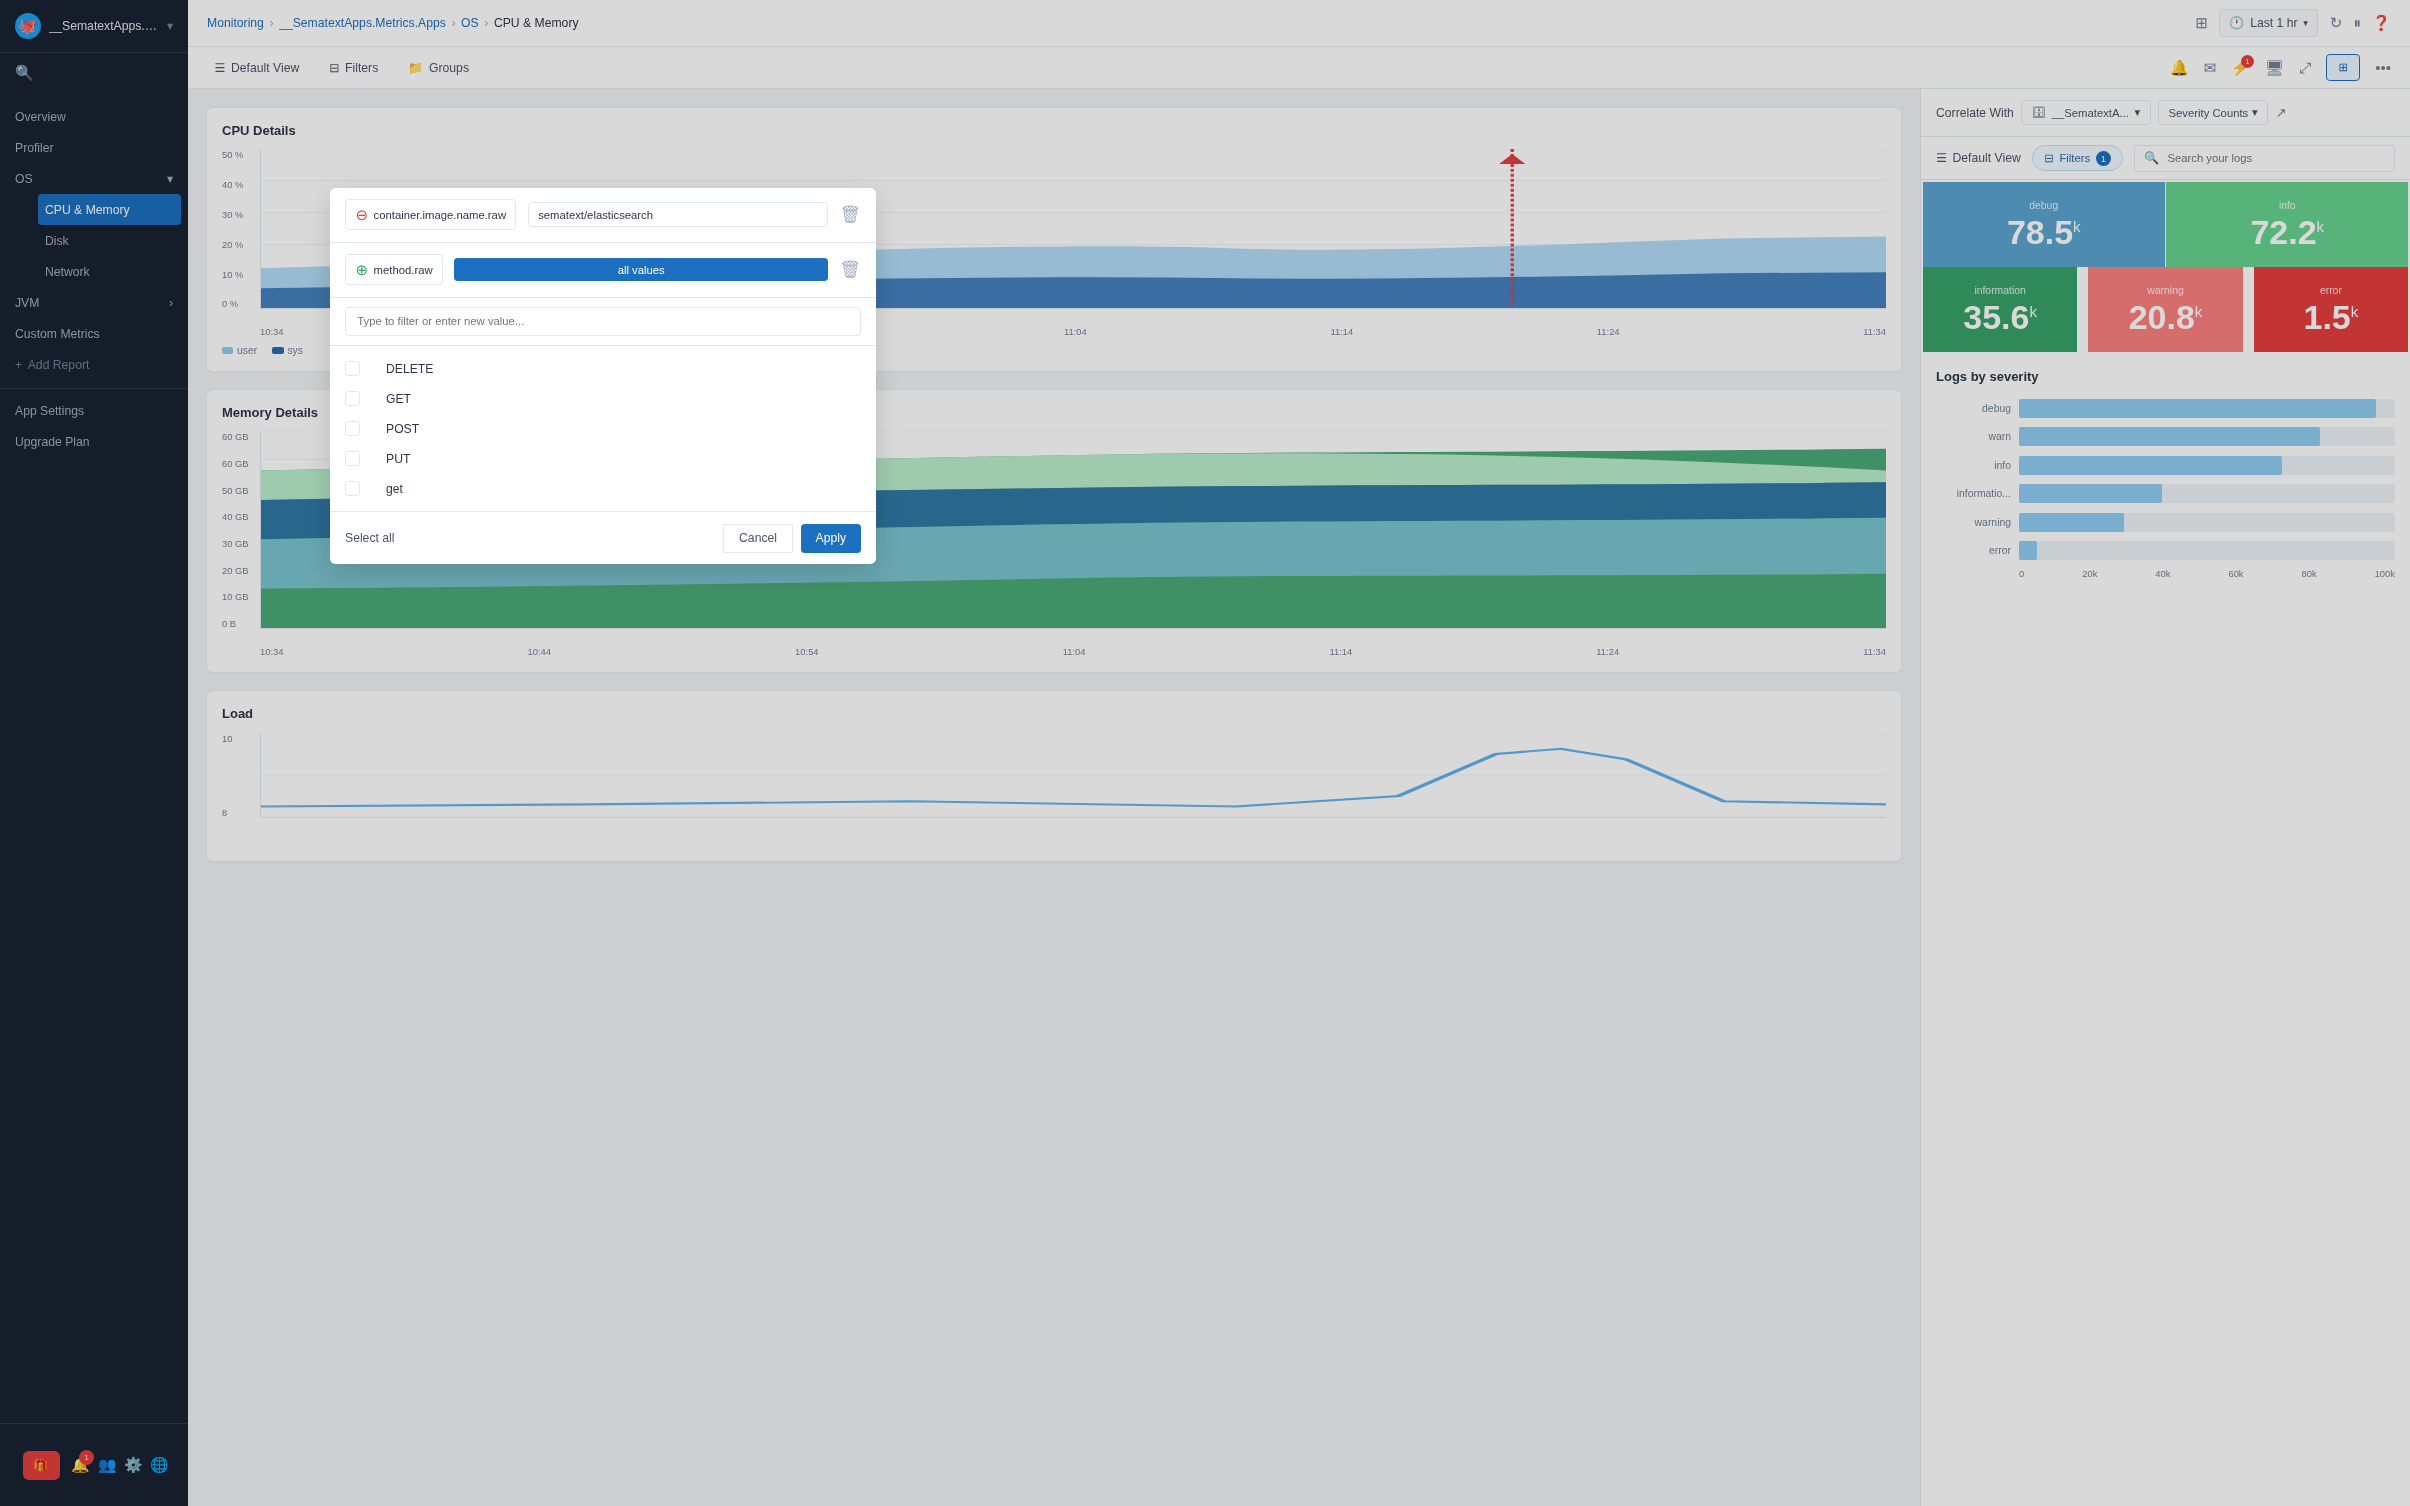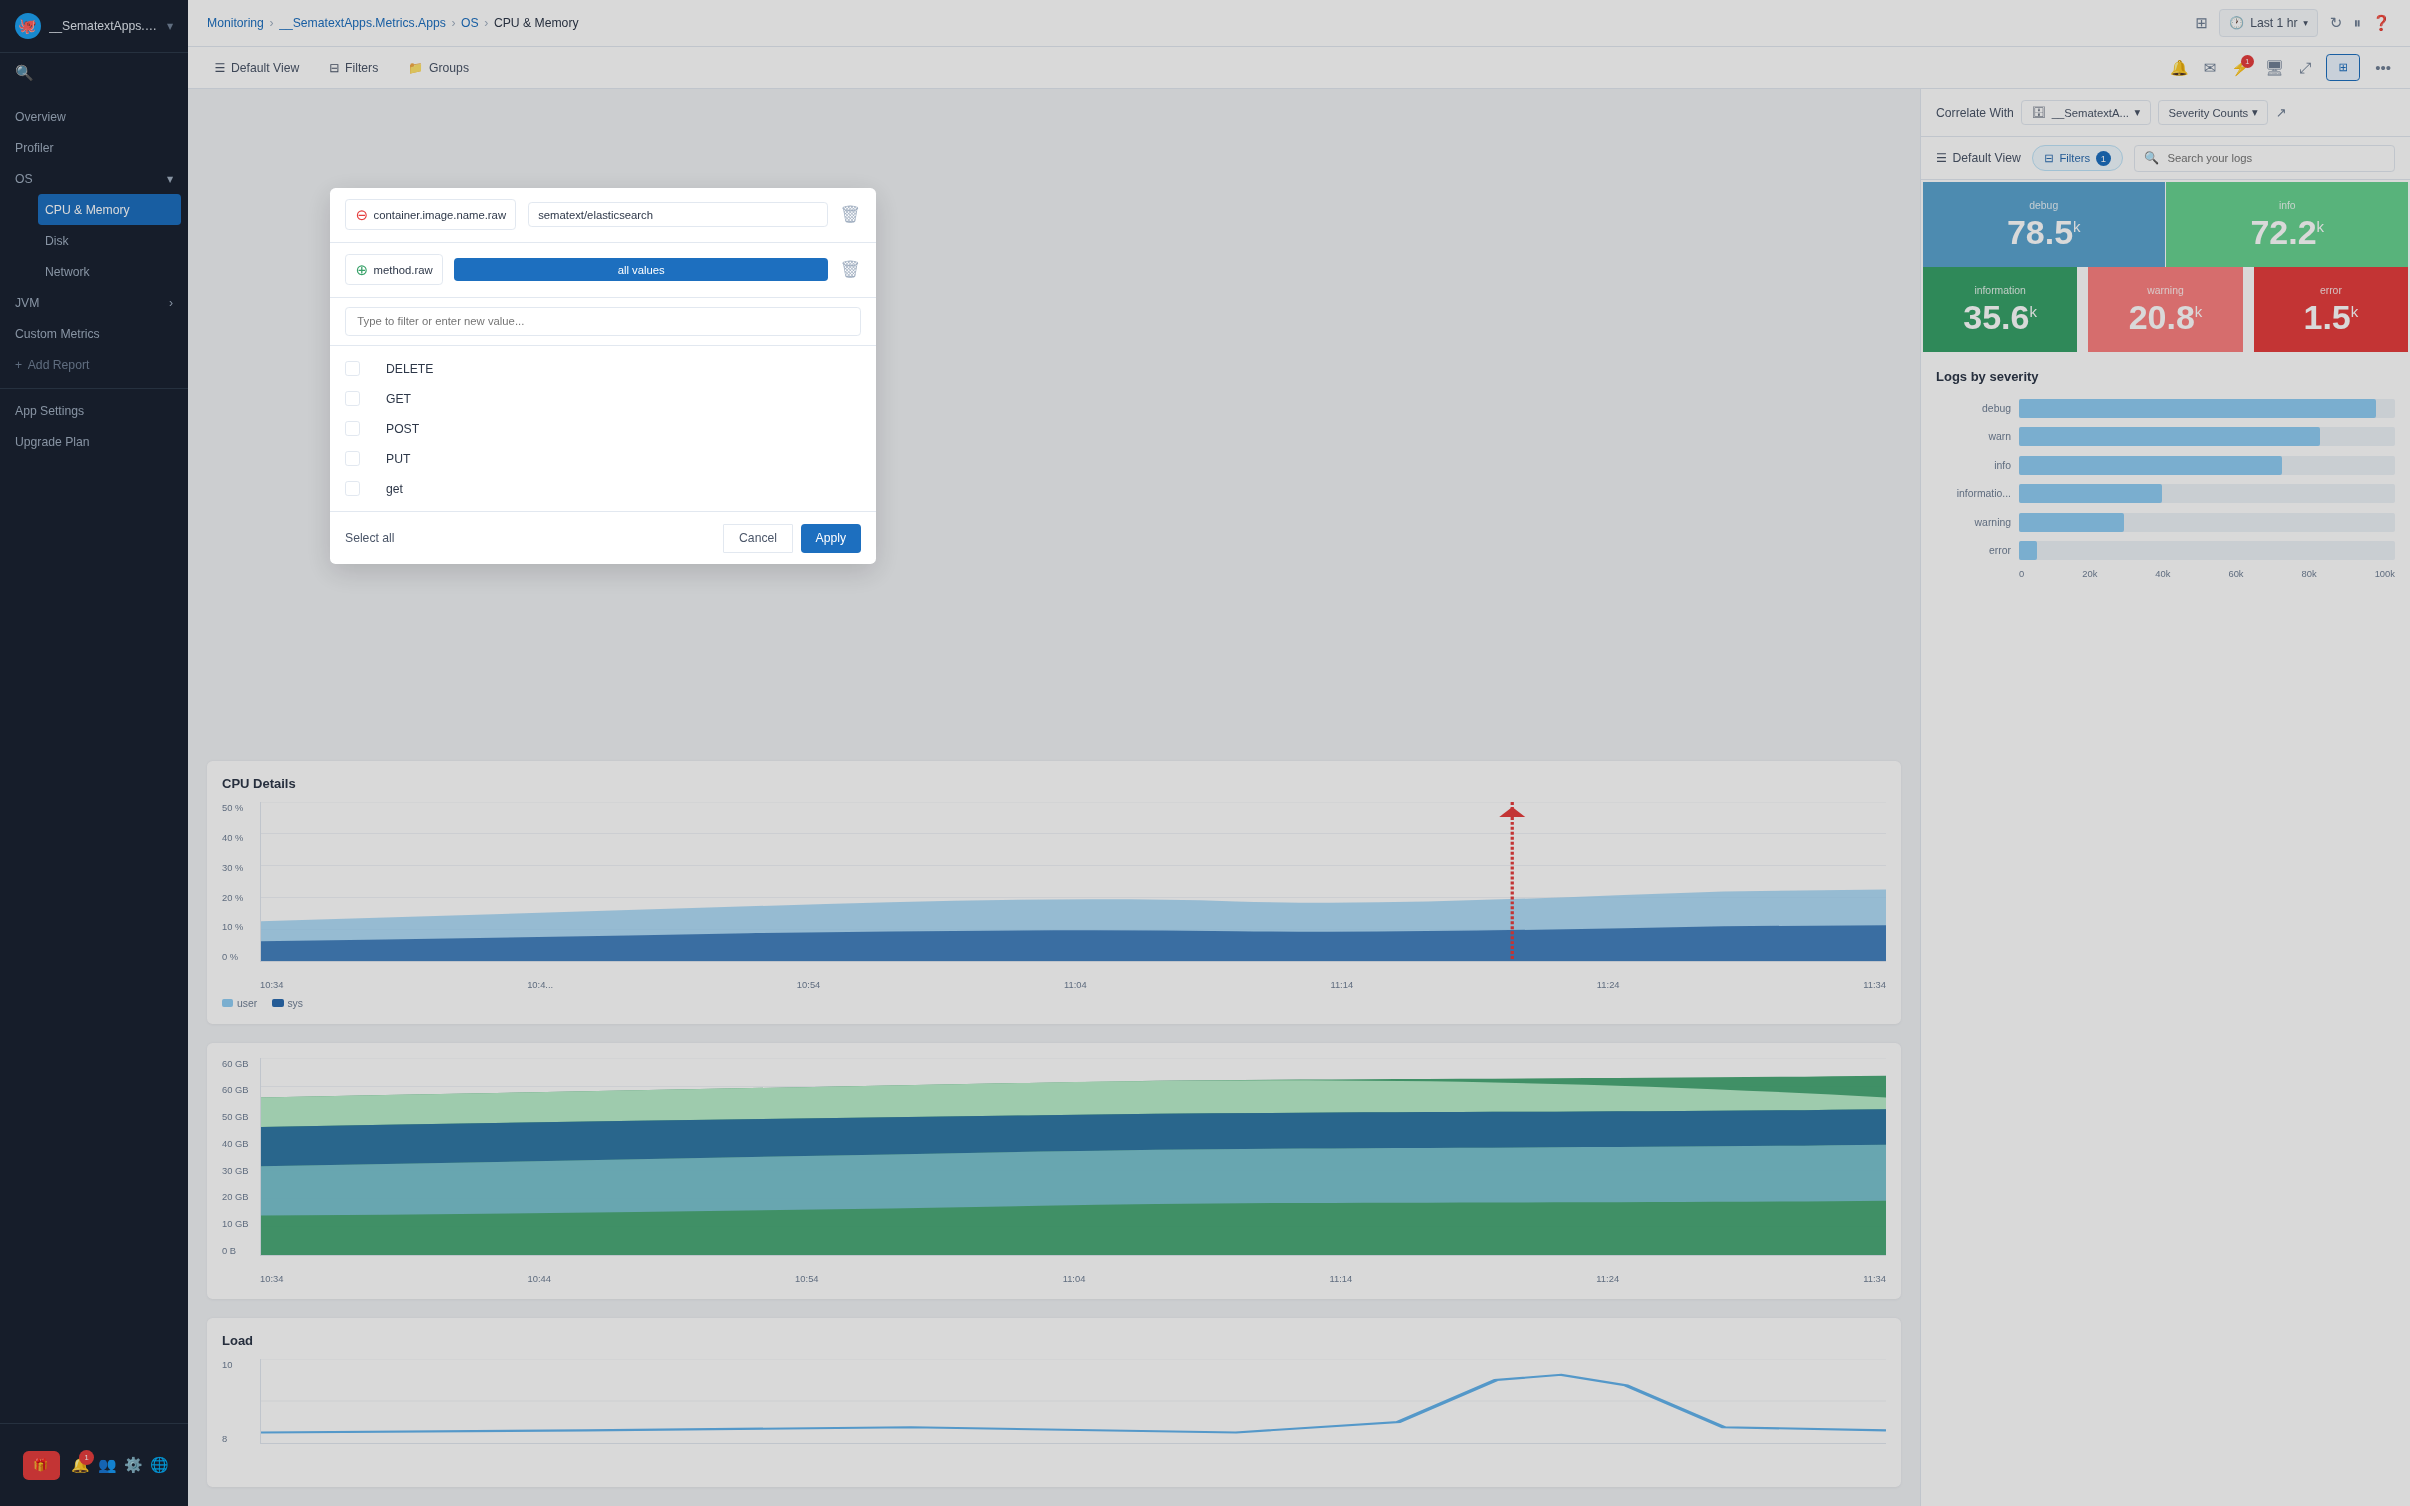--- a/index.html
+++ b/index.html
@@ -121,21 +121,20 @@
     }
 
     
     #charts-panel {
       flex: 1;
       overflow-y: auto;
       padding: 19px;
       display: flex;
       flex-direction: column;
       gap: 19px;
-      justify-content: flex-end;
     }
 
     .chart-card {
       background: white;
       border-radius: 5.6px;
       padding: 15px;
       box-shadow: 0 0.9px 2.8px rgba(0,0,0,0.05);
     }
     .chart-title { font-size: 13px; font-weight: 600; color: #2d3748; margin-bottom: 11.3px; }
     .chart-area { position: relative; height: 188px; }
@@ -470,20 +469,21 @@
             <span>user</span>
           </div>
           <div class="legend-item">
             <div class="legend-dot" style="background:#2b6cb0;"></div>
             <span>sys</span>
           </div>
         </div>
       </div>
 
       <div class="chart-card">
+        <div class="chart-title">Memory Details</div>
         <div class="chart-area" style="height:226px;">
           <div class="chart-y-labels" style="height:198px;">
             <span>60 GB</span>
             <span>60 GB</span>
             <span>50 GB</span>
             <span>40 GB</span>
             <span>30 GB</span>
             <span>20 GB</span>
             <span>10 GB</span>
             <span>0 B</span>

